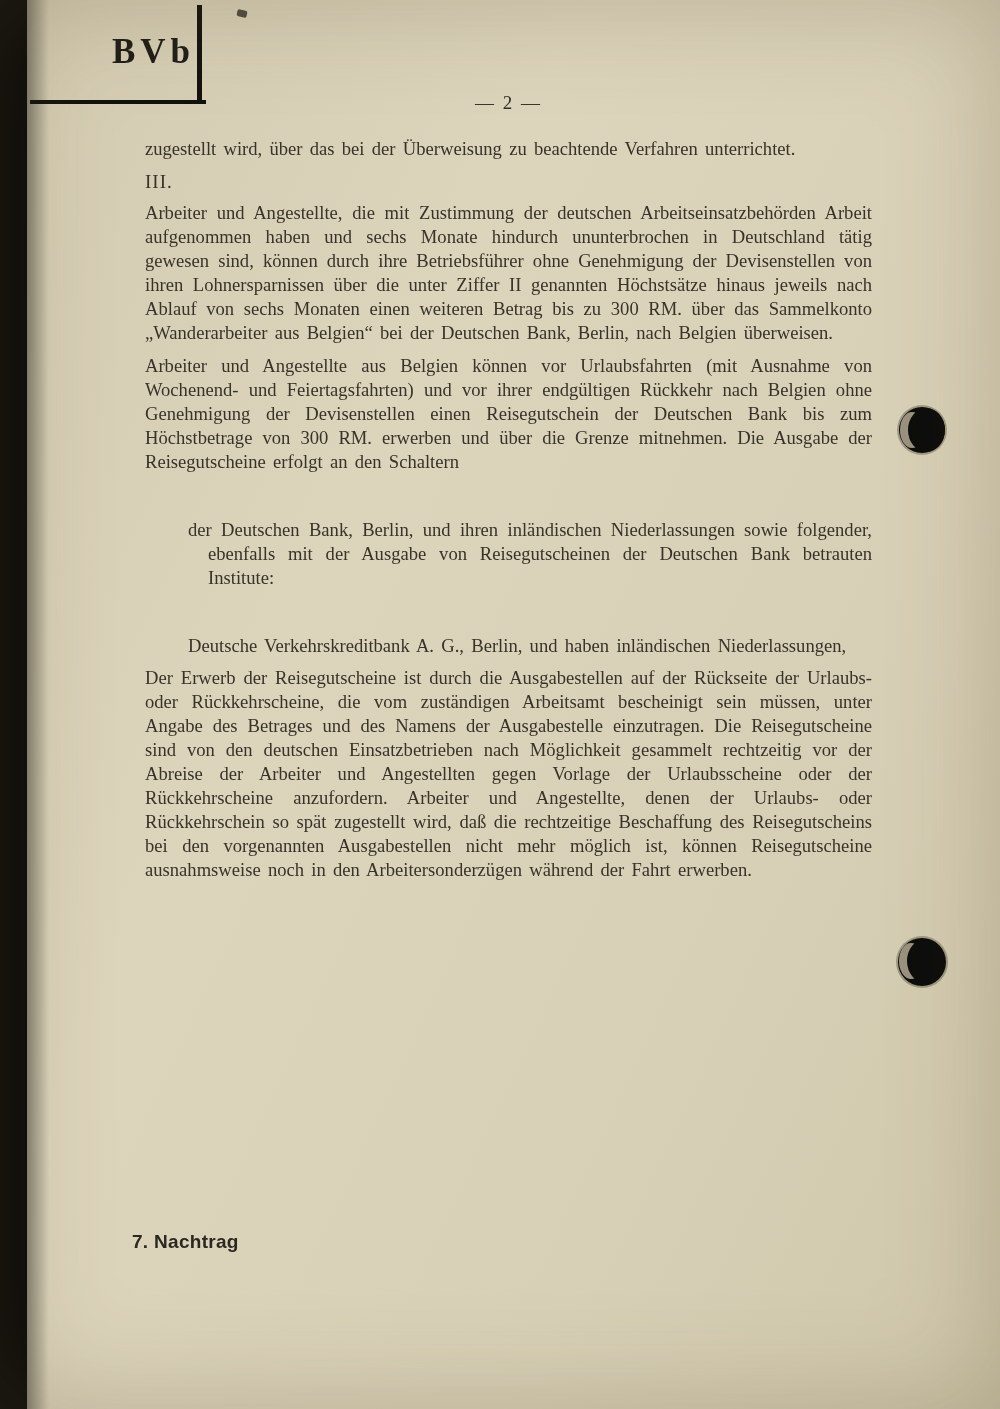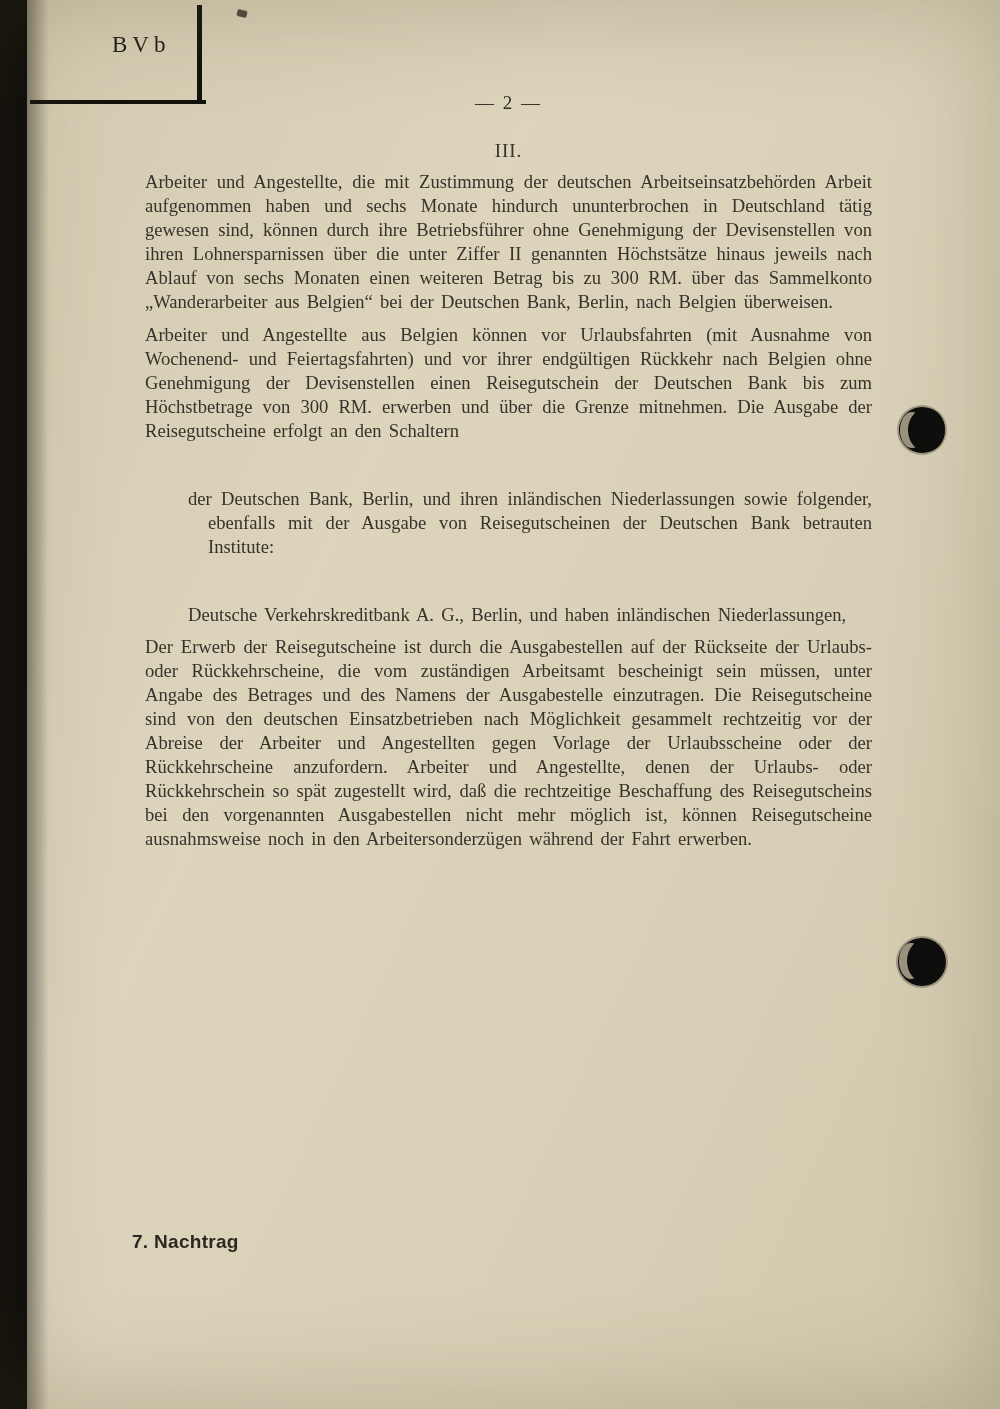--- a/index.html
+++ b/index.html
@@ -35,22 +35,22 @@
     position: absolute;
     left: 27px; top: 0;
     width: 22px; height: 100%;
     background: linear-gradient(90deg, rgba(0,0,0,0.38), rgba(0,0,0,0));
   }
 
   
   .stamp {
     position: absolute;
     left: 112px; top: 32px;
-    font-size: 23px;
-    font-weight: normal;
+    font-size: 35px;
+    font-weight: bold;
     letter-spacing: 5px;
     color: #201d18;
   }
   .stamp-rule-v {
     position: absolute;
     left: 197px; top: 5px;
     width: 5px; height: 98px;
     background: #14120e;
   }
   .stamp-rule-h {
@@ -86,21 +86,20 @@
     width: 727px;
     font-size: 18.6px;
     line-height: 24px;
     text-align: justify;
   }
   .para {
     margin-bottom: 9px;
     word-spacing: 0.14em;
   }
   .heading {
-    text-align: center;
     font-size: 19px;
     margin: 2px 0 7px 0;
     letter-spacing: 1px;
   }
   .inst-item {
     margin-bottom: 8px;
     word-spacing: 0.14em;
     margin-top: 44px;
   }
   .inst-intro { padding-left: 63px; text-indent: -20px; }
@@ -152,20 +151,21 @@
   <div class="edge-left-shadow"></div>
 
   <span class="stamp">BVb</span>
   <div class="stamp-rule-v"></div>
   <div class="stamp-rule-h"></div>
   <div class="ink-smudge"></div>
 
   <div class="page-number">— 2 —</div>
 
   <div class="body-col">
+    <p class="para">zugestellt wird, über das bei der Überweisung zu beachtende Verfahren unterrichtet.</p>
 
     <div class="heading">III.</div>
     <p class="para">Arbeiter und Angestellte, die mit Zustimmung der deutschen Arbeitseinsatzbehörden Arbeit aufgenommen haben und sechs Monate hindurch ununterbrochen in Deutschland tätig gewesen sind, können durch ihre Betriebsführer ohne Genehmigung der Devisenstellen von ihren Lohnersparnissen über die unter Ziffer II genannten Höchstsätze hinaus jeweils nach Ablauf von sechs Monaten einen weiteren Betrag bis zu 300 RM. über das Sammelkonto „Wanderarbeiter aus Belgien“ bei der Deutschen Bank, Berlin, nach Belgien überweisen.</p>
 
     <p class="para">Arbeiter und Angestellte aus Belgien können vor Urlaubsfahrten (mit Ausnahme von Wochenend- und Feiertagsfahrten) und vor ihrer endgültigen Rückkehr nach Belgien ohne Genehmigung der Devisenstellen einen Reisegutschein der Deutschen Bank bis zum Höchstbetrage von 300 RM. erwerben und über die Grenze mitnehmen. Die Ausgabe der Reisegutscheine erfolgt an den Schaltern</p>
 
     <div class="inst-item inst-intro">der Deutschen Bank, Berlin, und ihren inländischen Niederlassungen sowie folgender, ebenfalls mit der Ausgabe von Reisegutscheinen der Deutschen Bank betrauten Institute:</div>
     <div class="inst-item inst-bank">Deutsche Verkehrskreditbank A. G., Berlin, und haben inländischen Niederlassungen,</div>
 
     <p class="para">Der Erwerb der Reisegutscheine ist durch die Ausgabestellen auf der Rückseite der Urlaubs- oder Rückkehrscheine, die vom zuständigen Arbeitsamt bescheinigt sein müssen, unter Angabe des Betrages und des Namens der Ausgabestelle einzutragen. Die Reisegutscheine sind von den deutschen Einsatzbetrieben nach Möglichkeit gesammelt rechtzeitig vor der Abreise der Arbeiter und Angestellten gegen Vorlage der Urlaubsscheine oder der Rückkehrscheine anzufordern. Arbeiter und Angestellte, denen der Urlaubs- oder Rückkehrschein so spät zugestellt wird, daß die rechtzeitige Beschaffung des Reisegutscheins bei den vorgenannten Ausgabestellen nicht mehr möglich ist, können Reisegutscheine ausnahmsweise noch in den Arbeitersonderzügen während der Fahrt erwerben.</p>

